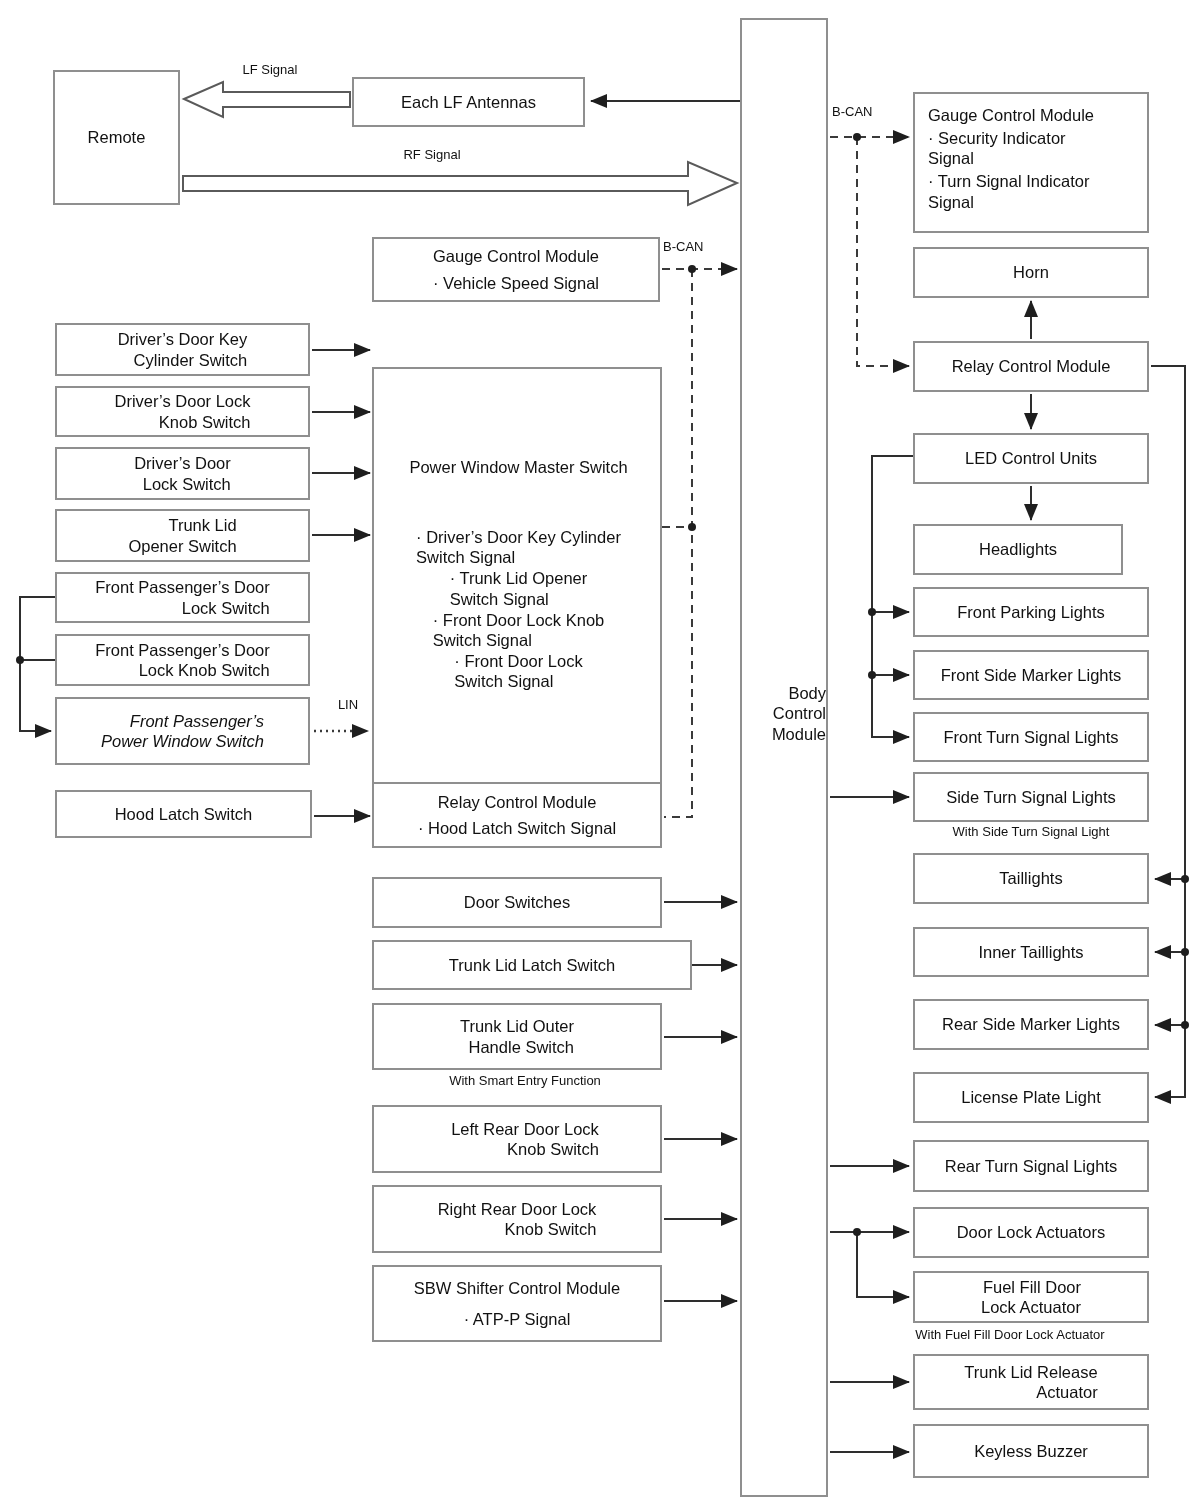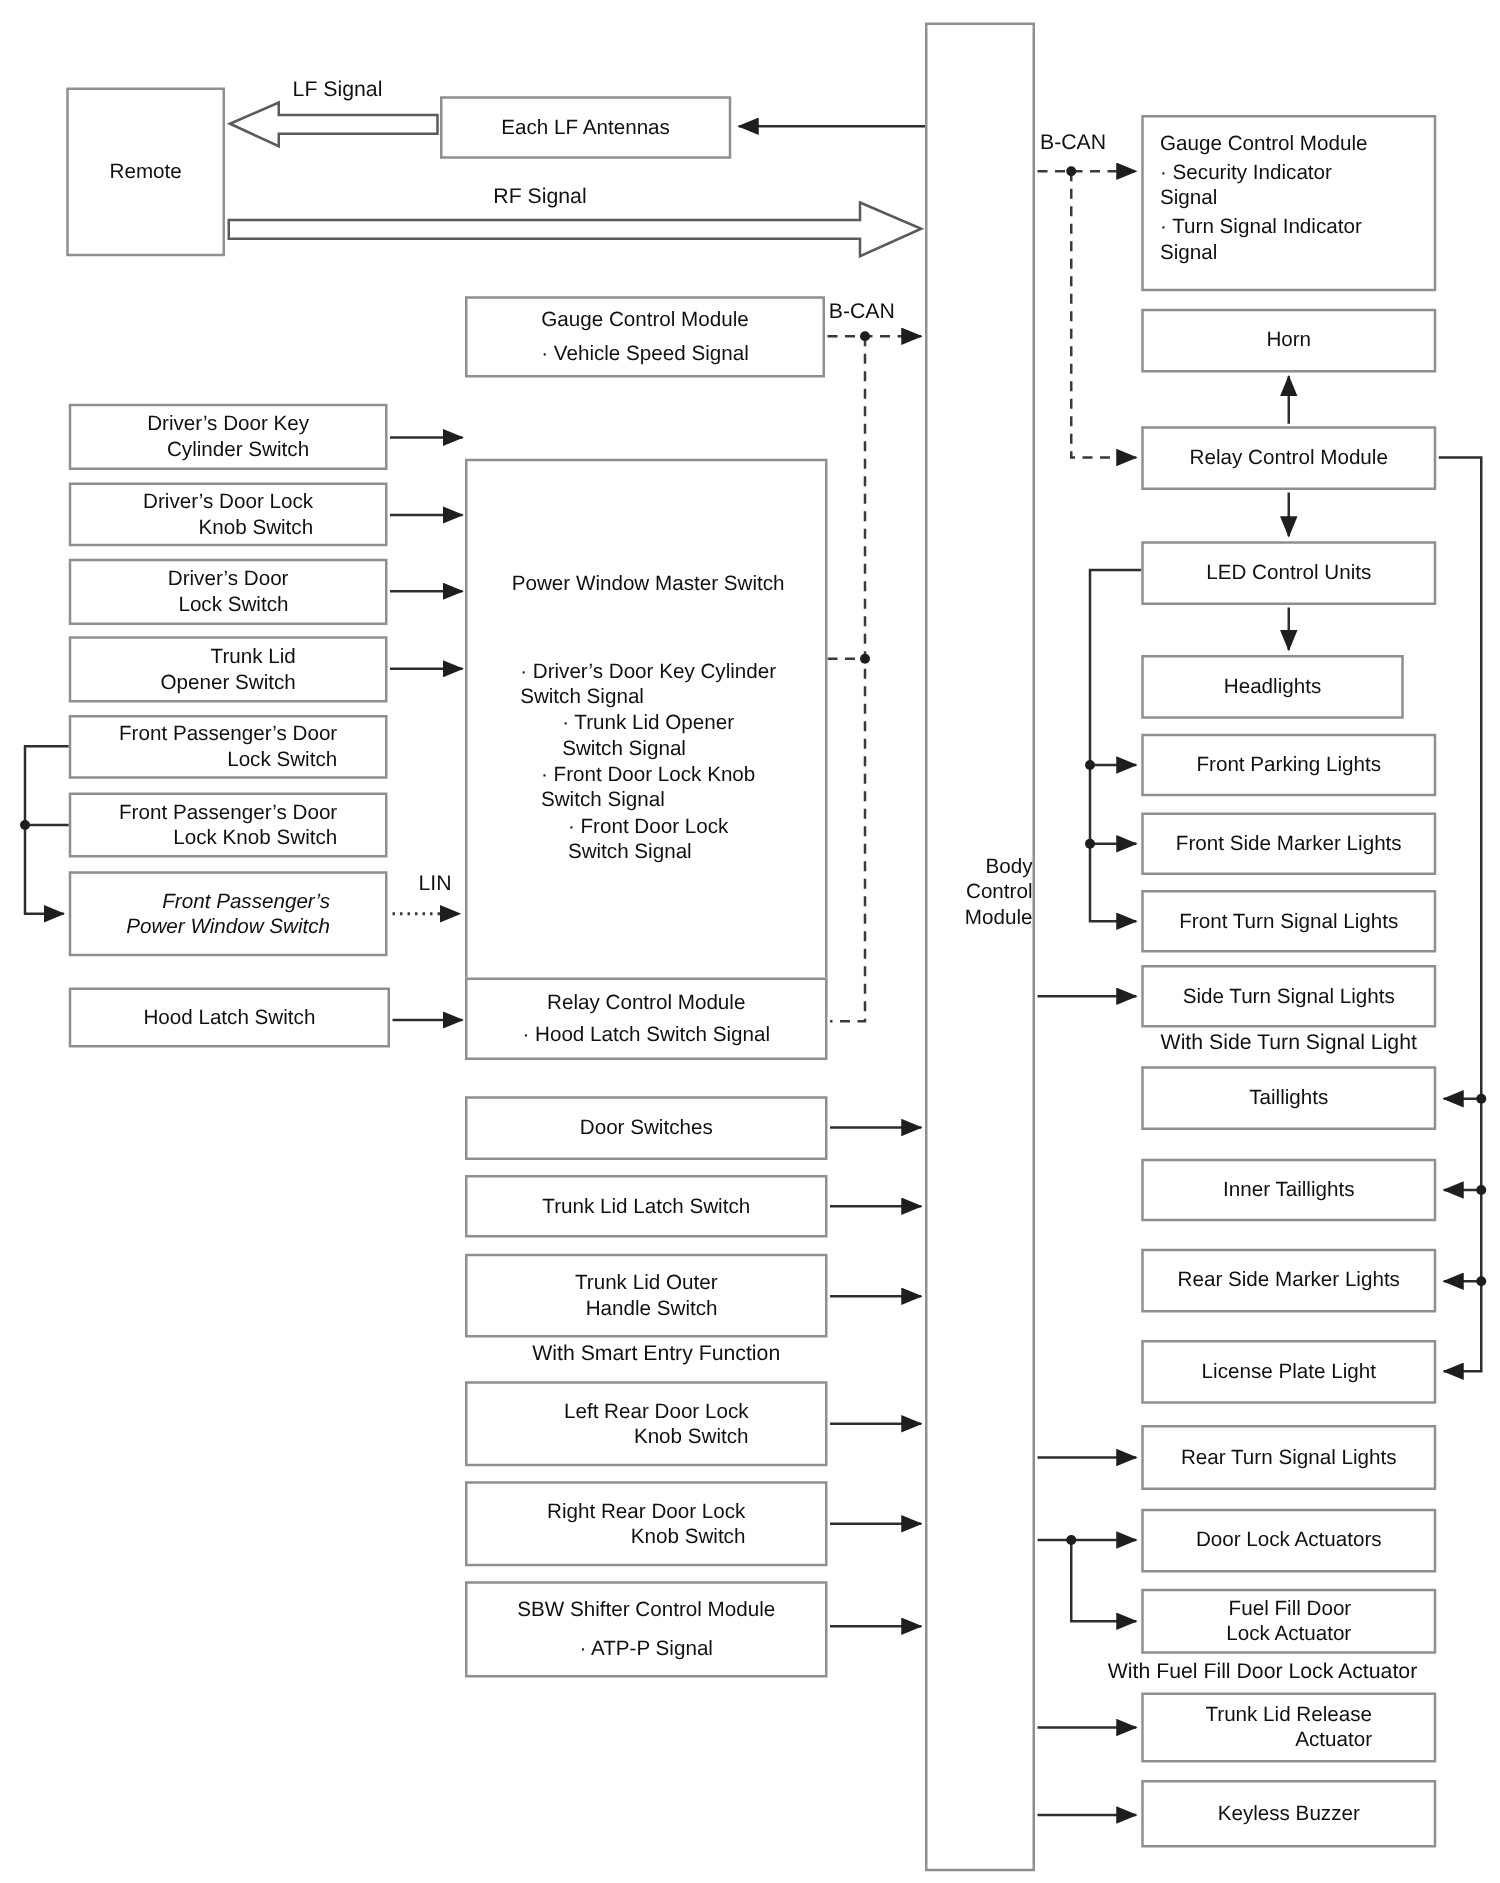--- a/index.html
+++ b/index.html
@@ -21,21 +21,21 @@
   .module .blt{white-space:pre-line;text-align:center;}
   .pwms{flex-direction:column;align-items:center;justify-content:flex-start;
         padding:88px 8px 0 11px;margin-top:47px;}
   .pwms .ttl{margin-bottom:50px;white-space:pre-line;}
   .pwms .blt{white-space:pre-line;margin-bottom:1px;text-align:left;}
   .gind{flex-direction:column;align-items:flex-start;justify-content:flex-start;
         padding:11px 6px 0 13px;gap:3px;}
   .gind .ttl,.gind .blt{white-space:pre-line;text-align:left;}
   .bcm-box{align-items:center;justify-content:flex-start;padding-left:17px;}
   .bcm-box .lbl{position:relative;top:-44px;}
-  .caption,.flabel{position:absolute;z-index:2;font-size:17px;line-height:1.2;
+  .caption,.flabel{position:absolute;z-index:2;font-size:13px;line-height:1.2;
         text-align:center;white-space:nowrap;}
 </style>
 </head>
 <body>
 
 <div id="stage">
 
   <svg class="wires" width="1200" height="1506" viewBox="0 0 1200 1506">
     <defs>
       <marker id="ah" markerUnits="userSpaceOnUse" markerWidth="18" markerHeight="14" refX="16" refY="7" orient="auto">
@@ -136,21 +136,21 @@
     </div>
 
   <div class="box module" style="left:372px;top:782px;width:290px;height:66px;">
     <span class="ttl">Relay Control Module</span>
     <span class="blt">· Hood Latch Switch Signal</span>
     </div>
 
   <div class="box ctr" style="left:372px;top:877px;width:290px;height:51px;">
     <span class="lbl">Door Switches</span>
     </div>
-  <div class="box ctr" style="left:372px;top:940px;width:290px;height:50px;">
+  <div class="box ctr" style="left:372px;top:940px;width:320px;height:50px;">
     <span class="lbl">Trunk Lid Latch Switch</span>
     </div>
   <div class="box" style="left:372px;top:1003px;width:290px;height:67px;">
     <span class="lbl">Trunk Lid Outer
 Handle Switch</span>
     </div>
   <div class="caption" style="left:380px;top:1073px;width:290px;">With Smart Entry Function</div>
 
   <div class="box" style="left:372px;top:1105px;width:290px;height:68px;padding-left:16px;">
     <span class="lbl">Left Rear Door Lock

